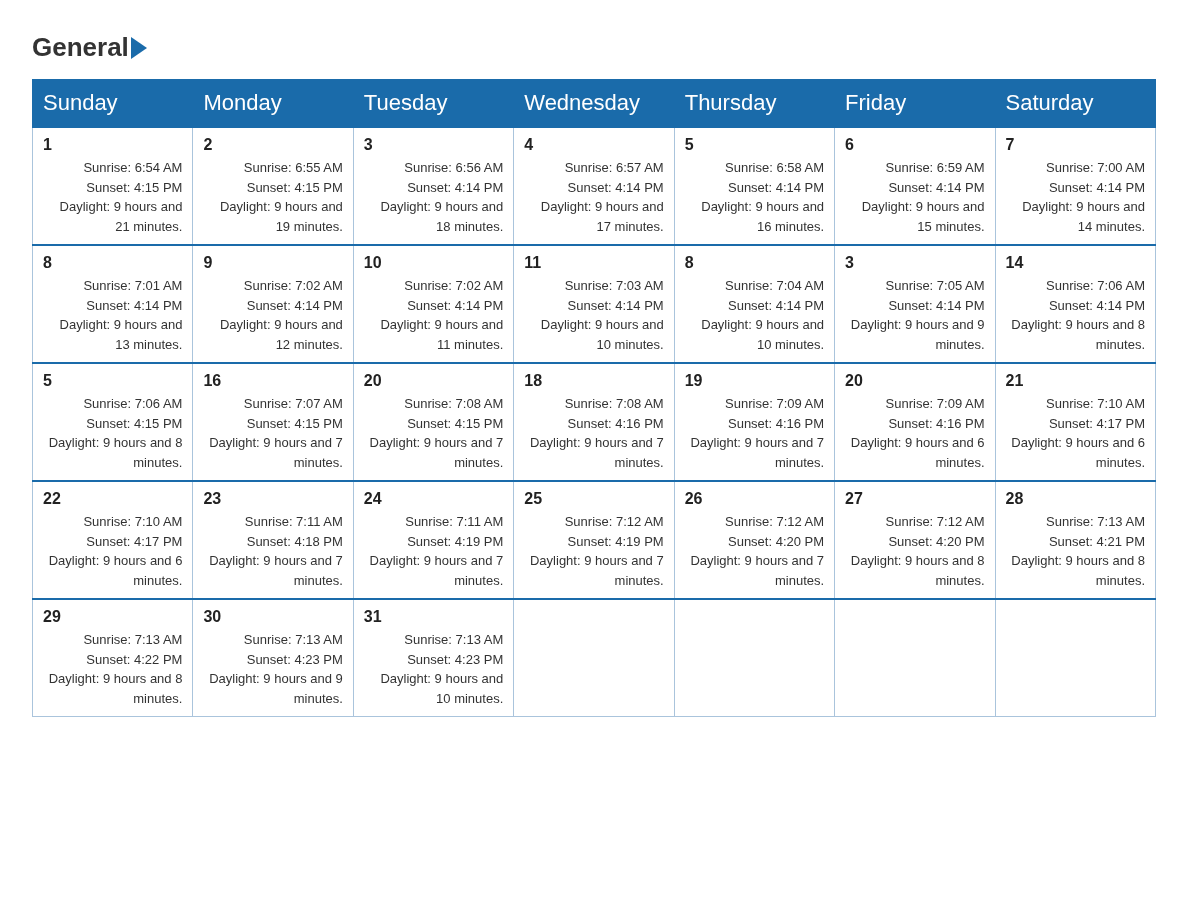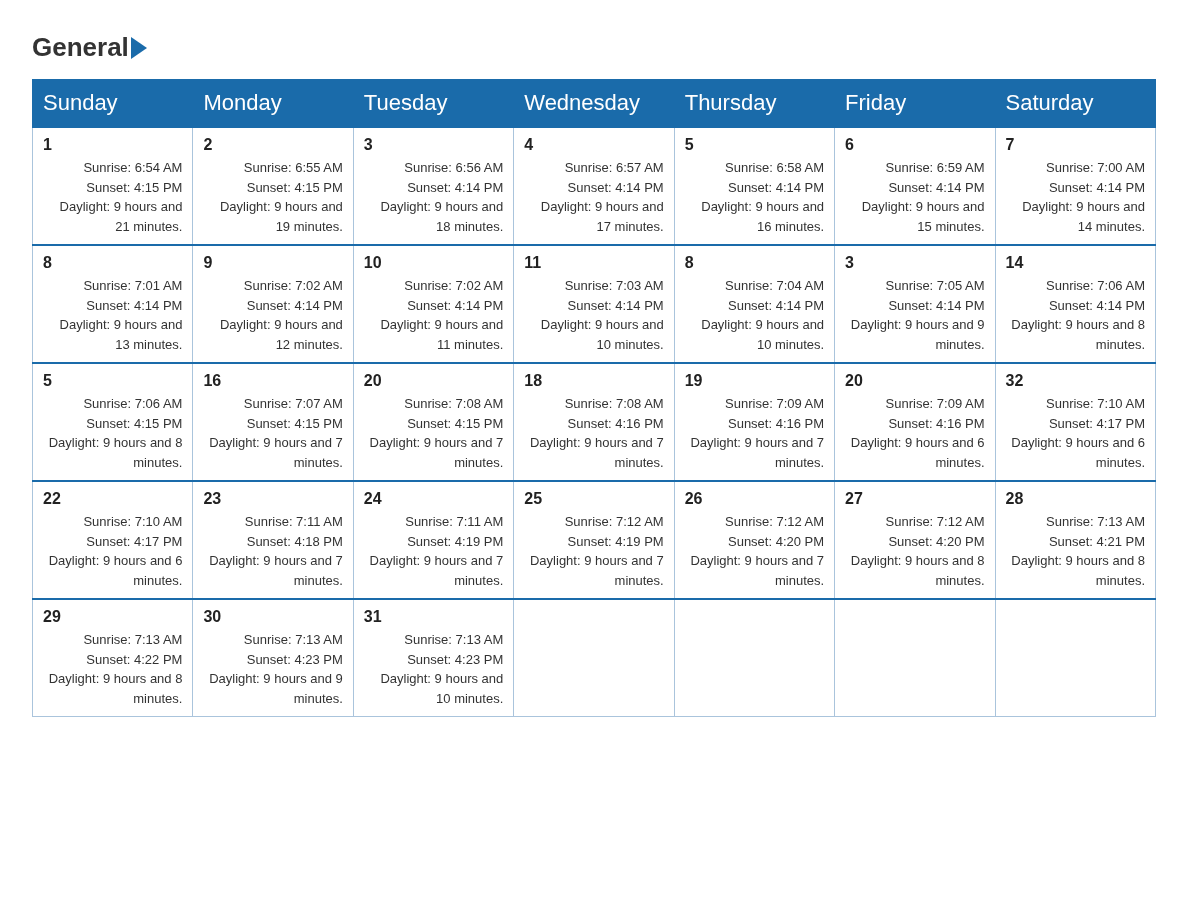--- a/index.html
+++ b/index.html
@@ -203,21 +203,21 @@
         </td>
         <td>
           <span class="day-num">19</span>
           <div class="day-info">Sunrise: 7:09 AM<br>Sunset: 4:16 PM<br>Daylight: 9 hours and 7 minutes.</div>
         </td>
         <td>
           <span class="day-num">20</span>
           <div class="day-info">Sunrise: 7:09 AM<br>Sunset: 4:16 PM<br>Daylight: 9 hours and 6 minutes.</div>
         </td>
         <td>
-          <span class="day-num">32</span>
+          <span class="day-num">21</span>
           <div class="day-info">Sunrise: 7:10 AM<br>Sunset: 4:17 PM<br>Daylight: 9 hours and 6 minutes.</div>
         </td>
       </tr>
       <tr>
         <td>
           <span class="day-num">22</span>
           <div class="day-info">Sunrise: 7:10 AM<br>Sunset: 4:17 PM<br>Daylight: 9 hours and 6 minutes.</div>
         </td>
         <td>
           <span class="day-num">23</span>

